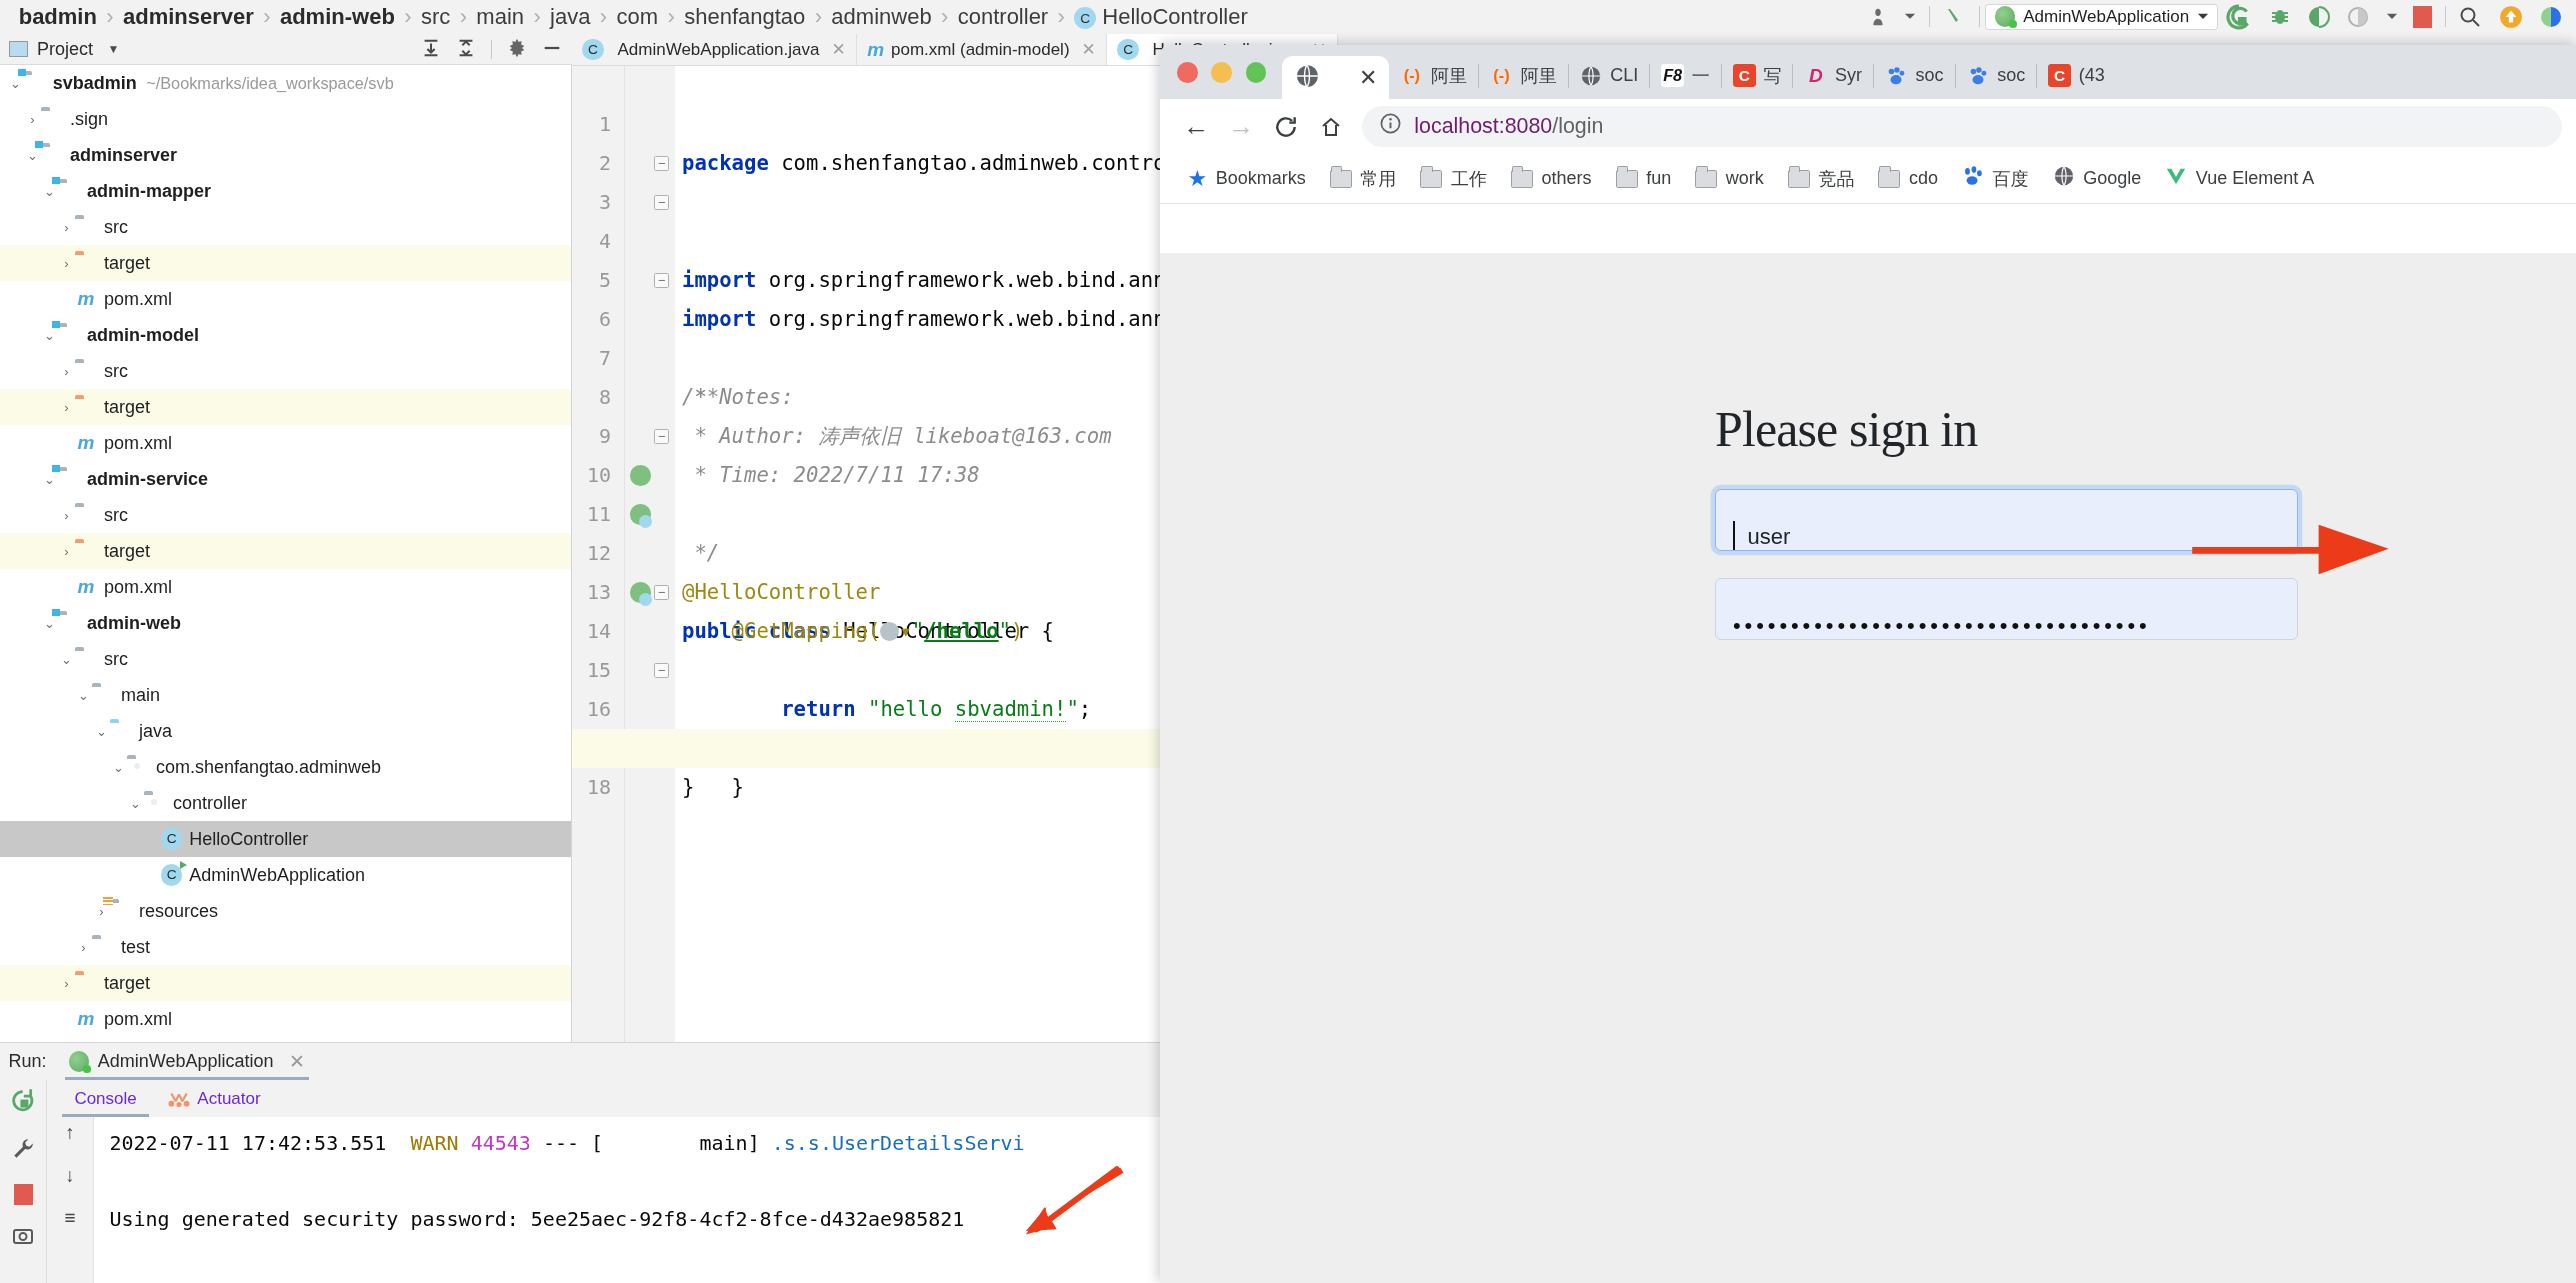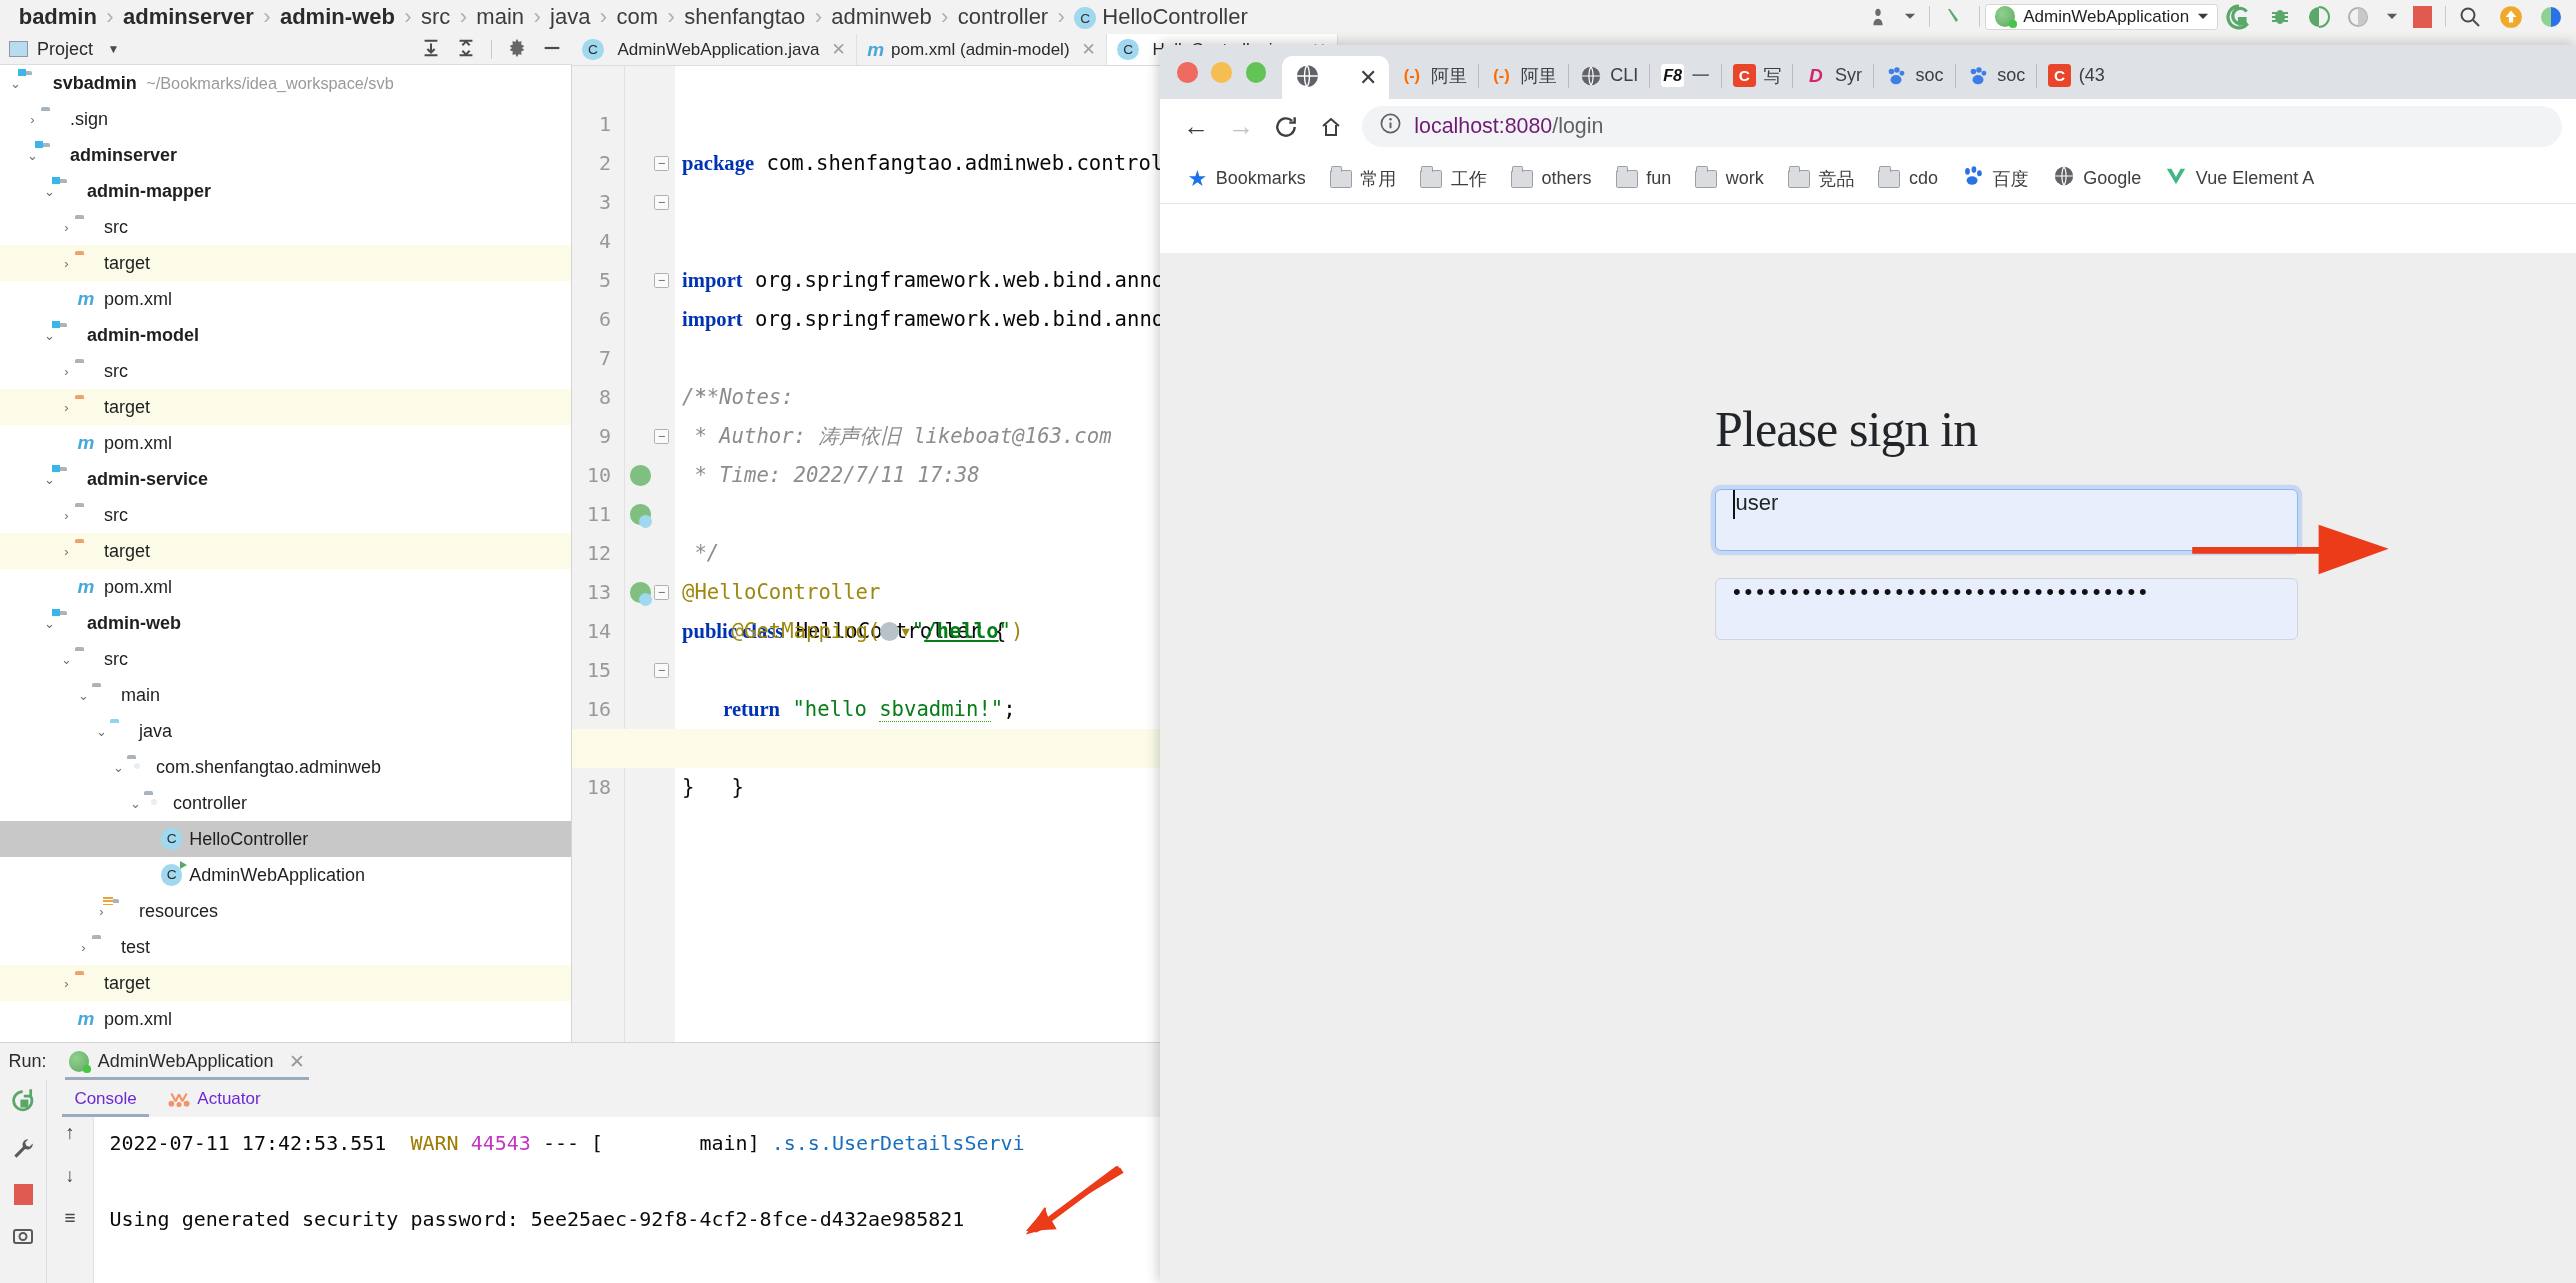--- a/index.html
+++ b/index.html
@@ -105,21 +105,21 @@
     position:absolute;left:0;top:0;width:53px;bottom:0;background:#f2f2f2;
     border-right:0.9px solid #e2e2e2;
   }
   .gutter2 { position:absolute;left:53px;top:0;width:50px;bottom:0;background:#f2f2f2; }
   .codeline { position:relative;height:39px;line-height:39px;white-space:pre; font-size:20.6px;
     font-family:"DejaVu Sans Mono","Liberation Mono",monospace; }
   .codeline.hl { background:#fbfbe8; }
   .lnum { position:absolute;left:0;width:39px;text-align:right;color:#999;font-size:20px;
           font-family:"DejaVu Sans Mono",monospace; }
   .ctext { position:absolute;left:110px;color:#080808; }
-  .k { color:#0033b3;font-weight:700;font-family:Liberation Serif, serif; }
+  .k { color:#0033b3;font-weight:700; }
   .ann { color:#9e880d; }
   .str { color:#067d17; }
   .cmt { color:#8c8c8c;font-style:italic; }
   .lnk { color:#067d17;text-decoration:underline;font-weight:700; }
   .wavy { border-bottom:1.7px dotted #2aa02a; }
   .fold-mark { position:absolute;left:82px;width:15.4px;height:15.4px;top:12px;
     border:0.9px solid #b0b0b0;background:#fafafa;color:#777;font-size:12px;line-height:13px;text-align:center;border-radius:1.7px;}
   .gmark { position:absolute;left:58px;top:9.4px;width:20.6px;height:20.6px;border-radius:50%;
     background:#7fbf7f; }
   .gmark.c2::after{content:"";position:absolute;right:-1.7px;bottom:-2.6px;width:13px;height:13px;border-radius:50%;background:#9fd8ef;}
@@ -184,21 +184,21 @@
   .bm-folder::before{content:"";position:absolute;top:-4.3px;left:0;width:9.4px;height:4.3px;background:#dadce0;border:0.9px solid #9aa0a6;border-bottom:none;border-radius:1.7px 1.7px 0 0;}
   .star { color:#1a73e8;font-size:22px; }
 
   .page {
     position:absolute;left:0;top:208px;right:0;bottom:0;background:#eeeeee;
   }
   .login-form { position:absolute;left:555px;top:147px;width:583px; }
   .login-title { font-size:50px;font-weight:400;color:#212529;letter-spacing:-0.9px;margin-bottom:31px;font-family:Liberation Serif, serif; }
   .l-input {
     width:100%;height:62px;border-radius:6px;background:#e8eefc;font-size:22px;color:#212529;
-    display:flex;align-items:flex-start;padding:0 17px;margin-bottom:27.4px;
+    display:flex;align-items:flex-end;padding:0 17px;margin-bottom:27.4px;gap:12px;
   }
   .l-input.focus { border:1.7px solid #86b7fe; box-shadow:0 0 0 4.3px rgba(13,110,253,.18); }
   .l-input.blur { border:0.9px solid #ced4da; }
   .caret { display:inline-block;width:1.7px;height:29px;background:#111;margin-right:0.9px; }
   .dots { letter-spacing:3.9px;font-size:22px;color:#111; }
   .l-btn { width:100%;height:67px;background:#2b72e8;border-radius:6px;color:#fff;font-size:29px;
     display:flex;align-items:center;justify-content:center; }
 
   
   .arrow { position:absolute; }

